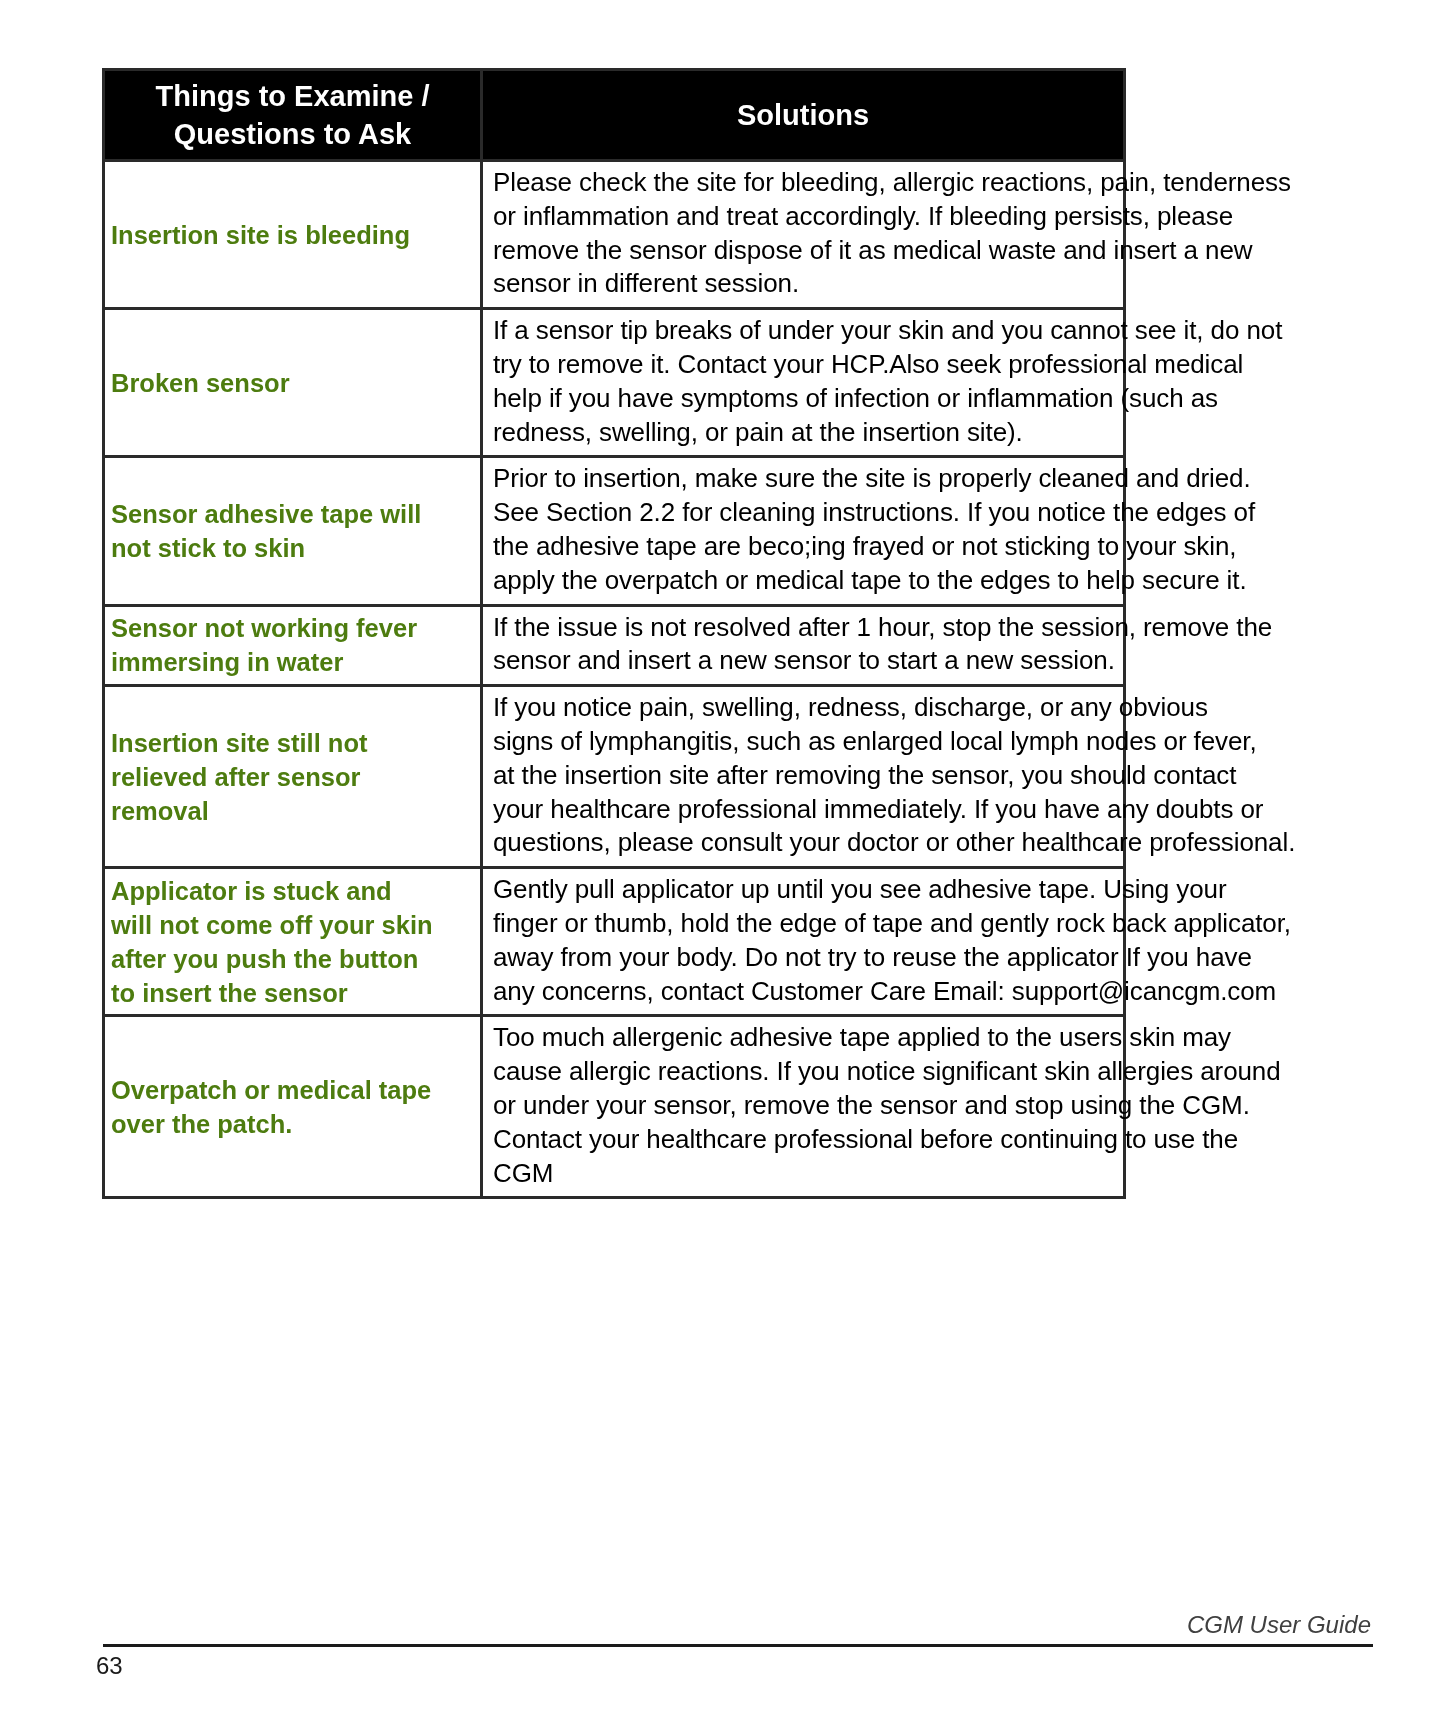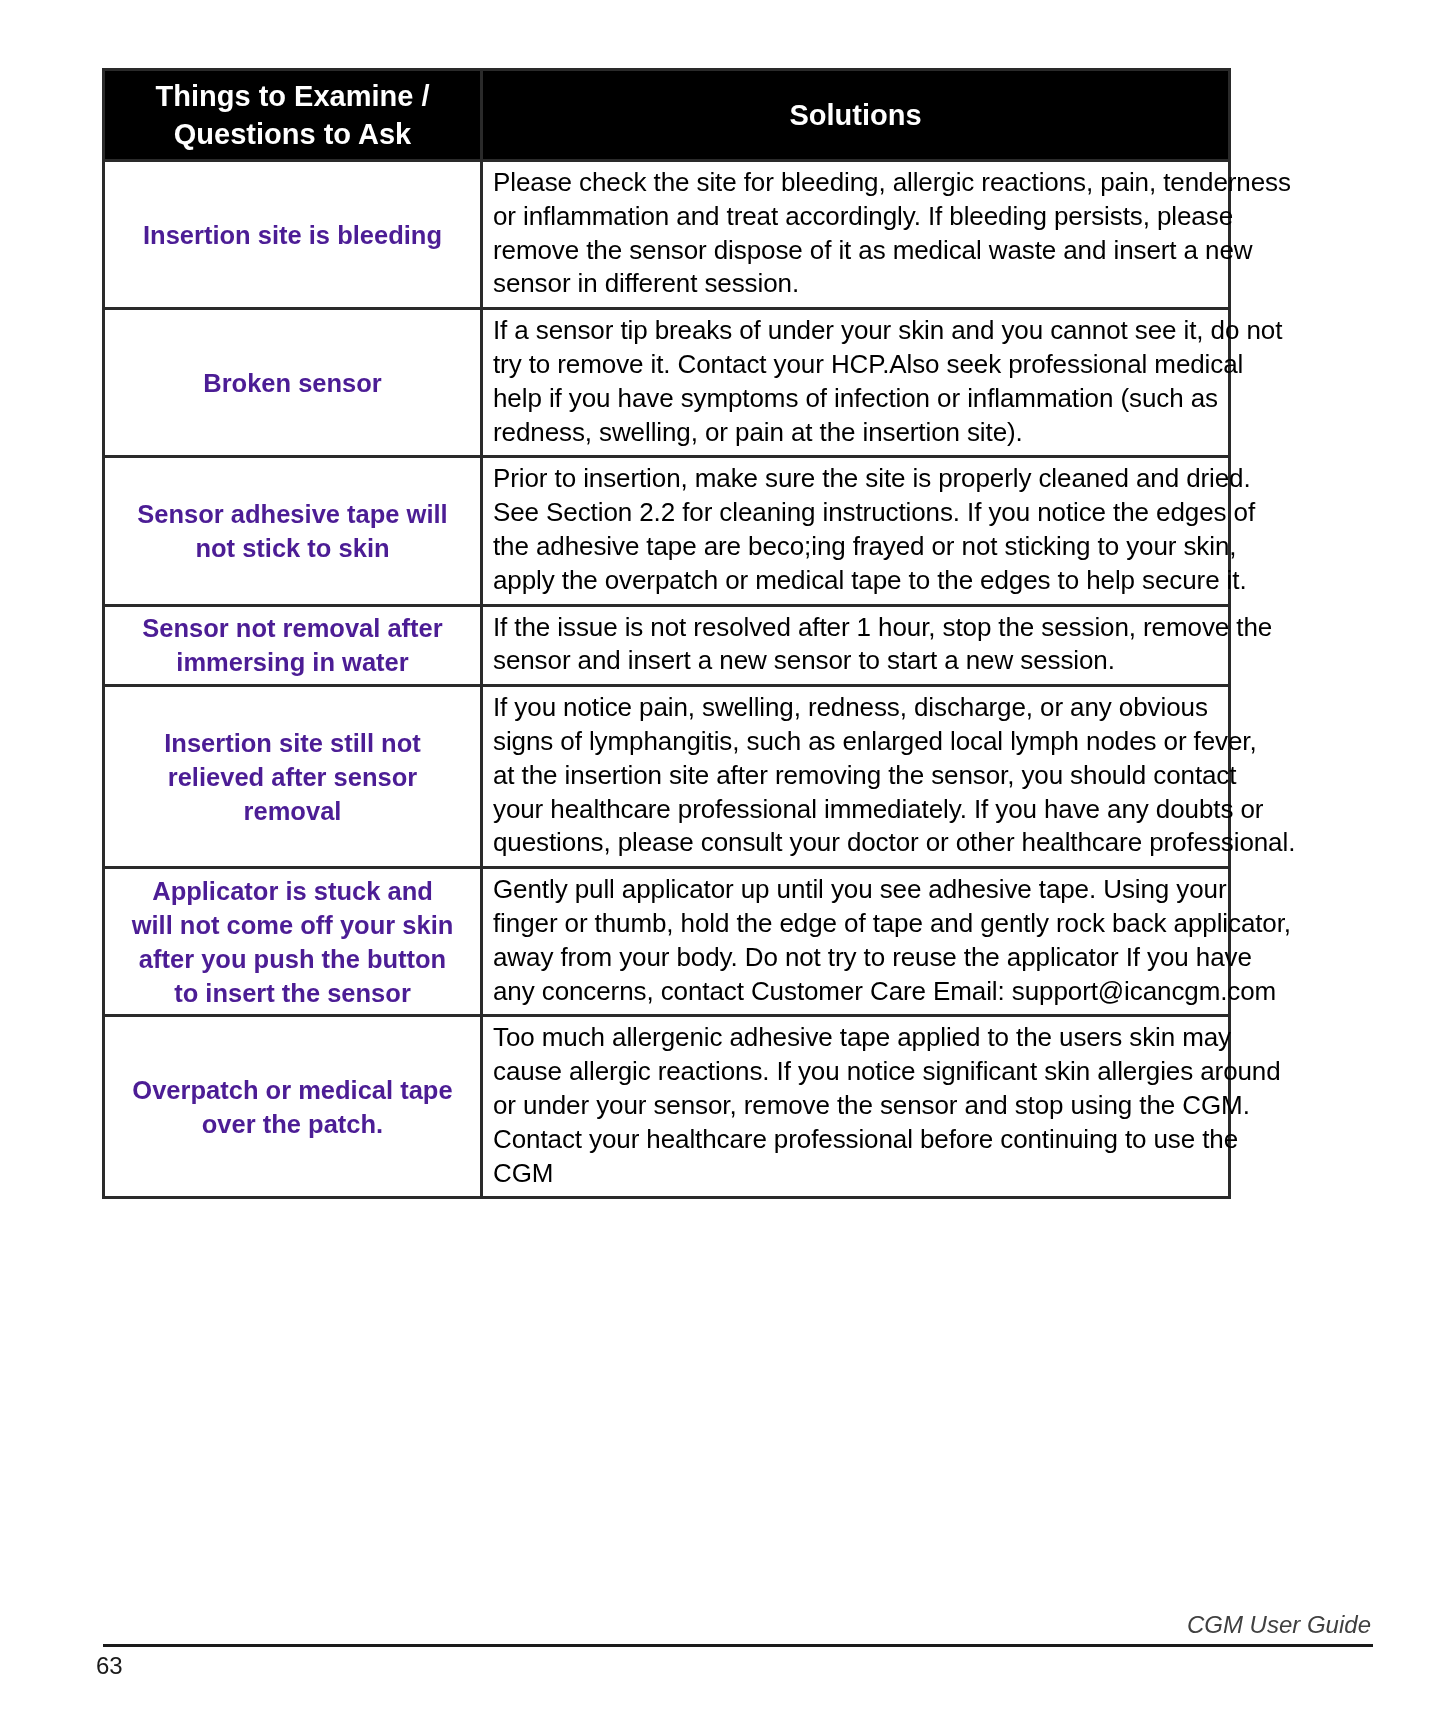--- a/index.html
+++ b/index.html
@@ -1,25 +1,25 @@
 <!DOCTYPE html>
 <html><head>
 <meta charset="utf-8">
 <style>
   html, body { margin: 0; padding: 0; background: #ffffff; }
   body { width: 1439px; height: 1727px; position: relative; overflow: hidden;
          font-family: "Liberation Sans", sans-serif; color: #1a1a1a; }
-  .page-table { position: absolute; left: 102px; top: 68px; width: 1129px;
+  .page-table { position: absolute; left: 102px; top: 68px; width: 1024px;
                 border-collapse: collapse; table-layout: fixed; }
   .page-table td, .page-table th { border: 3px solid #2a2a2a; }
   .col-q { width: 378px; }
   .page-table th { background: #000; color: #fff; font-weight: bold; font-size: 29px;
                    line-height: 38px; text-align: center; vertical-align: middle; height: 88px; padding: 0 8px; }
-  .q-cell { font-weight: bold; font-size: 25.5px; line-height: 34px; text-align: center;
-            vertical-align: middle; padding: 2px 6px; color: #4c1d95; }
+  .q-cell { font-weight: bold; font-size: 25.5px; line-height: 34px; text-align: left;
+            vertical-align: middle; padding: 2px 6px; color: #4d7c0f; }
   .s-cell { font-size: 26px; line-height: 33.8px; text-align: left; vertical-align: middle;
             padding: 4px 8px 6px 10px; color: #000000; letter-spacing: -0.1px; }
   .r0 { height: 146px; } .r1 { height: 146px; } .r2 { height: 146px; }
   .r3 { height: 79px; } .r4 { height: 179px; } .r5 { height: 146px; } .r6 { height: 176px; }
   .q-line, .s-line { display: block; white-space: nowrap; }
   .footer-rule { position: absolute; left: 103px; top: 1644px; width: 1270px; height: 3px; background: #1a1a1a; }
   .footer-guide { position: absolute; right: 68px; top: 1611px; font-size: 24px; color: #404040; font-style: italic; }
   .footer-page { position: absolute; left: 96px; top: 1652px; font-size: 24px; color: #1a1a1a; }
   .footer-section { position: absolute; right: 68px; top: 1744px; font-size: 24px; color: #1a1a1a; }
 </style>
@@ -70,21 +70,21 @@
         </td>
         <td class="s-cell">
           <span class="s-line">Prior to insertion, make sure the site is properly cleaned and dried.</span>
           <span class="s-line">See Section 2.2 for cleaning instructions. If you notice the edges of</span>
           <span class="s-line">the adhesive tape are beco;ing frayed or not sticking to your skin,</span>
           <span class="s-line">apply the overpatch or medical tape to the edges to help secure it.</span>
         </td>
       </tr>
       <tr class="r3">
         <td class="q-cell">
-          <span class="q-line">Sensor not removal after</span>
+          <span class="q-line">Sensor not working fever</span>
           <span class="q-line">immersing in water</span>
         </td>
         <td class="s-cell">
           <span class="s-line">If the issue is not resolved after 1 hour, stop the session, remove the</span>
           <span class="s-line">sensor and insert a new sensor to start a new session.</span>
         </td>
       </tr>
       <tr class="r4">
         <td class="q-cell">
           <span class="q-line">Insertion site still not</span>

